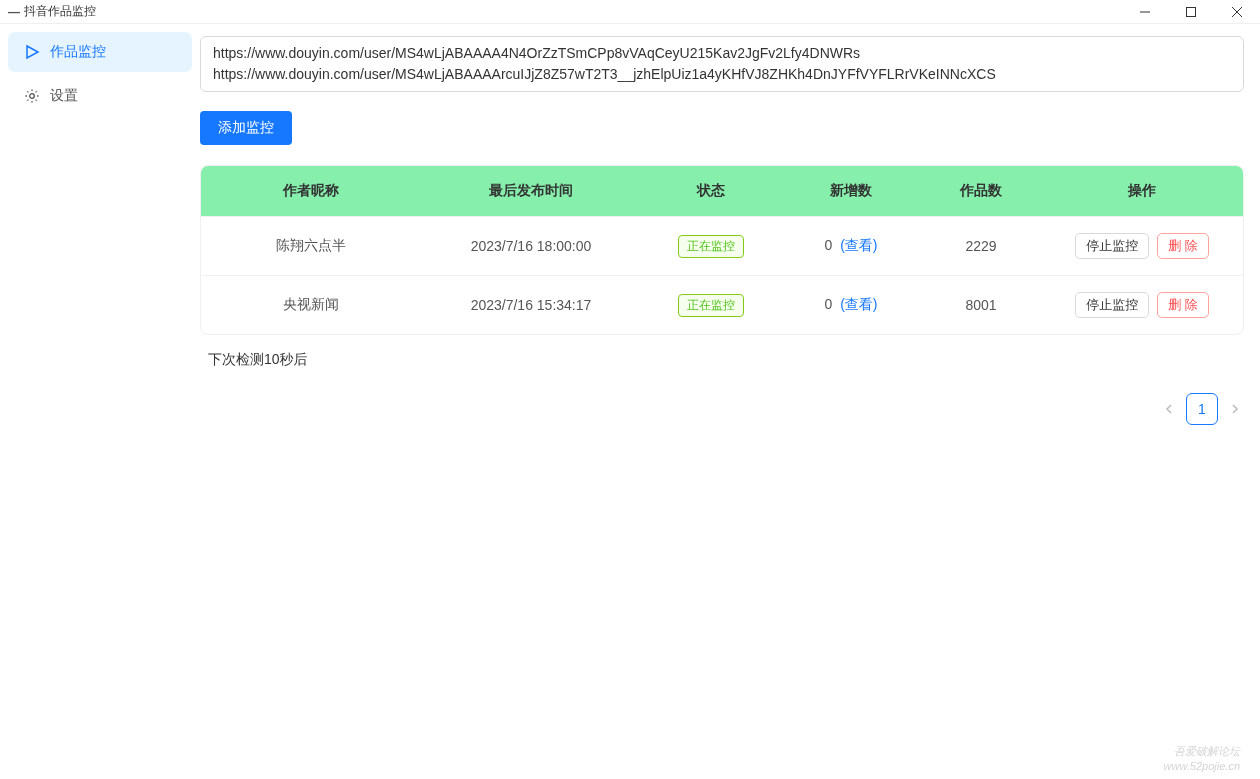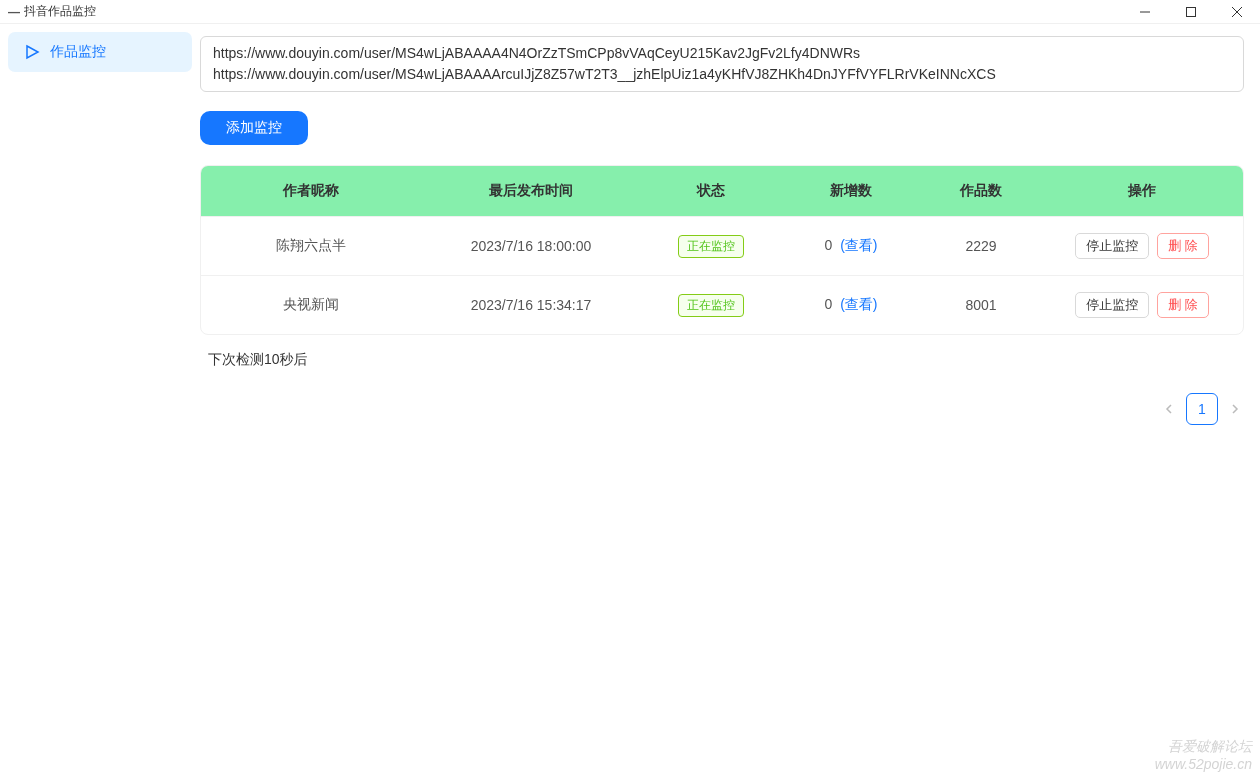--- a/index.html
+++ b/index.html
@@ -100,25 +100,25 @@
       font-family: inherit;
       color: #333;
       resize: none;
       line-height: 1.5;
     }
     .url-textarea-wrap {
       position: relative;
     }
     .add-button {
       margin-top: 16px;
-      padding: 8px 26px;
+      padding: 8px 18px;
       background: #1677ff;
       color: #fff;
       border: none;
-      border-radius: 10px;
+      border-radius: 4px;
       font-size: 14px;
       cursor: pointer;
     }
     .table-wrap {
       margin-top: 20px;
       border: 1px solid #f0f0f0;
       border-radius: 8px;
       overflow: hidden;
     }
     table {
@@ -201,25 +201,25 @@
       border: 1px solid #1677ff;
       color: #1677ff;
       border-radius: 6px;
       display: flex;
       align-items: center;
       justify-content: center;
       cursor: pointer;
     }
     .watermark {
       position: absolute;
-      right: 8px;
+      right: 20px;
       bottom: 6px;
       text-align: right;
       color: rgba(130,130,130,0.35);
-      font-size: 14px;
+      font-size: 11px;
       line-height: 1.3;
       font-style: italic;
     }
     th:nth-child(1), td:nth-child(1) { width: 220px; }
     th:nth-child(2), td:nth-child(2) { width: 220px; }
     th:nth-child(3), td:nth-child(3) { width: 140px; }
     th:nth-child(4), td:nth-child(4) { width: 140px; }
     th:nth-child(5), td:nth-child(5) { width: 120px; }
   </style>
 </head>
@@ -252,20 +252,29 @@
 
 <div class="main-layout">
   <div class="sidebar">
     <div class="sidebar-item active">
       <span class="icon-wrap">
         <svg viewBox="0 0 16 16" fill="none" stroke="#1677ff" stroke-width="1.5">
             <polygon points="3,2 14,8 3,14"></polygon>
           </svg>
       </span>
       <span>作品监控</span>
+    </div>
+    <div class="sidebar-item">
+      <span class="icon-wrap">
+        <svg viewBox="0 0 16 16" fill="none" stroke="#555" stroke-width="1.3">
+            <circle cx="8" cy="8" r="2.3"></circle>
+            <path d="M8 1.5v1.5M8 13v1.5M14.5 8h-1.5M3 8H1.5M12.6 3.4l-1 1M4.4 11.6l-1 1M12.6 12.6l-1-1M4.4 4.4l-1-1"></path>
+          </svg>
+      </span>
+      <span>设置</span>
     </div>
   </div>
 
   <div class="content">
     <div class="url-textarea-wrap">
       <textarea class="url-textarea" style="">https://www.douyin.com/user/MS4wLjABAAAA4N4OrZzTSmCPp8vVAqCeyU215Kav2JgFv2Lfy4DNWRs
 https://www.douyin.com/user/MS4wLjABAAAArcuIJjZ8Z57wT2T3__jzhElpUiz1a4yKHfVJ8ZHKh4DnJYFfVYFLRrVKeINNcXCS</textarea>
     </div>
 
     <button class="add-button">添加监控</button>

